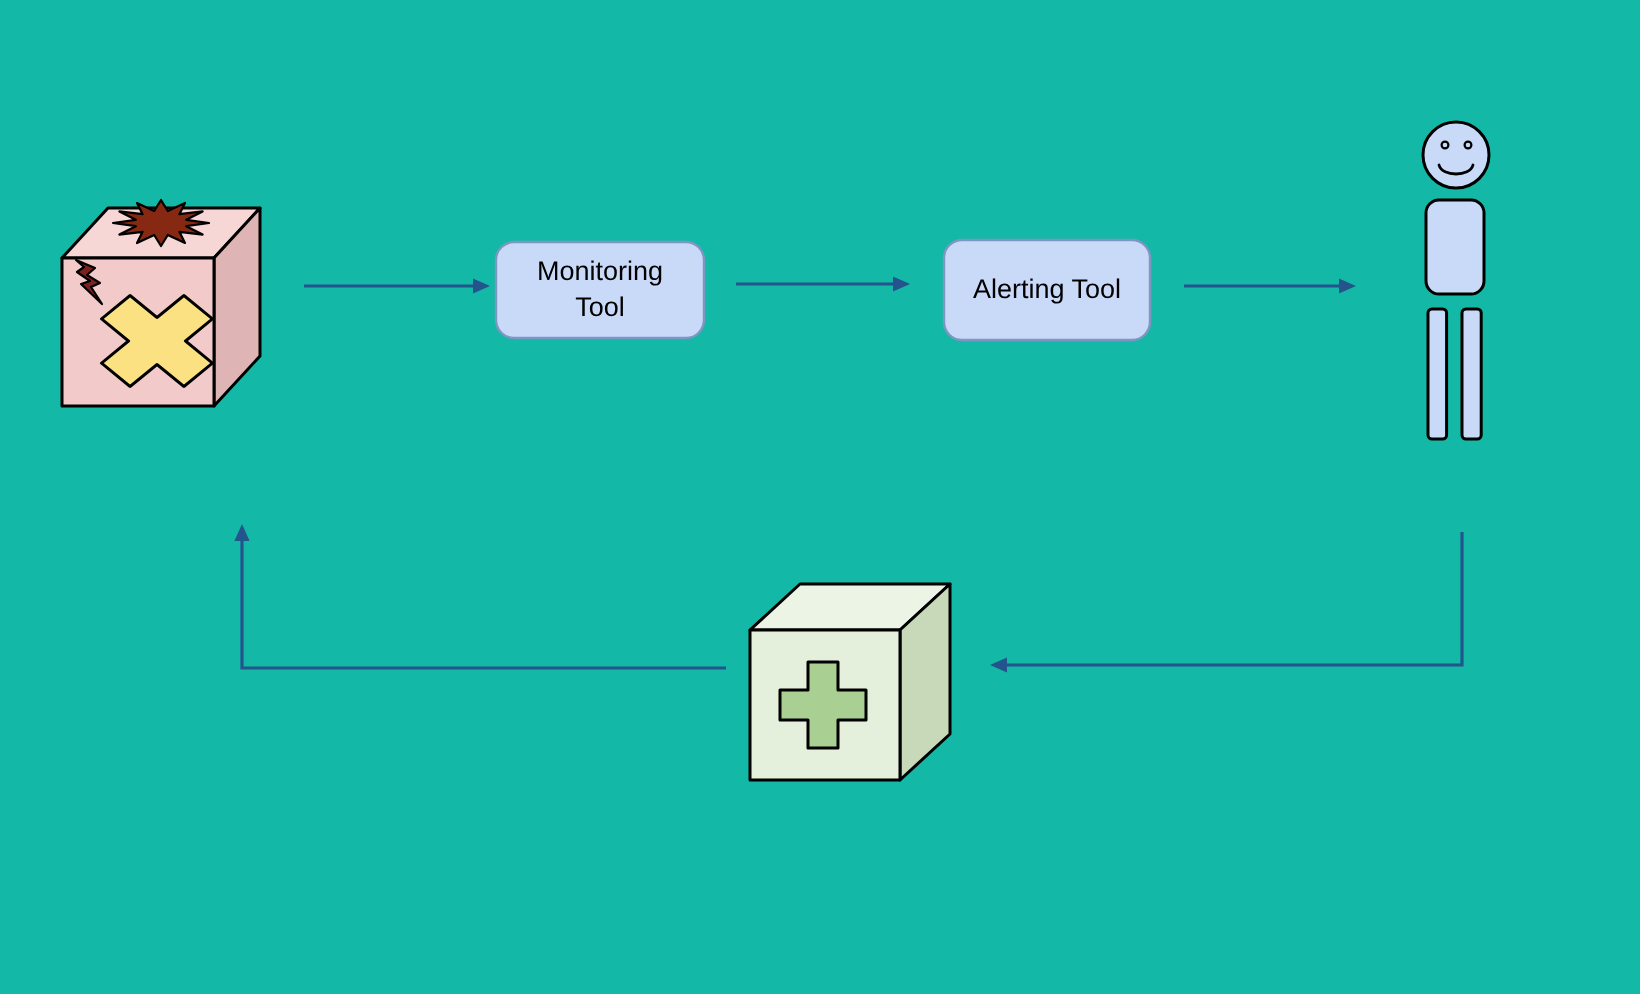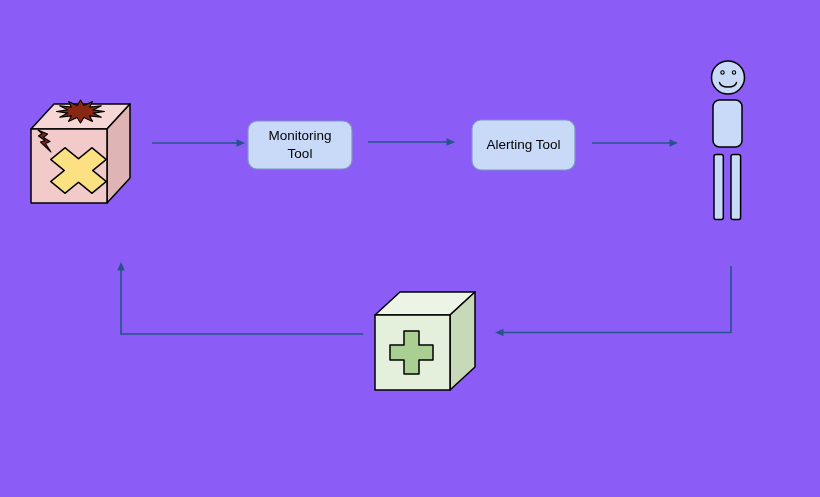--- a/index.html
+++ b/index.html
@@ -4,21 +4,21 @@
 <style>
   html, body {
     margin: 0;
     padding: 0;
     background: #000000;
   }
   .stage {
     position: relative;
     width: 820px;
     height: 497px;
-    background: #8b5cf6;
+    background: #14b8a6;
     overflow: hidden;
     font-family: "Liberation Sans", sans-serif;
   }
   .stage svg {
     position: absolute;
     left: 0; top: 0;
     width: 820px;
     height: 497px;
     display: block;
   }

